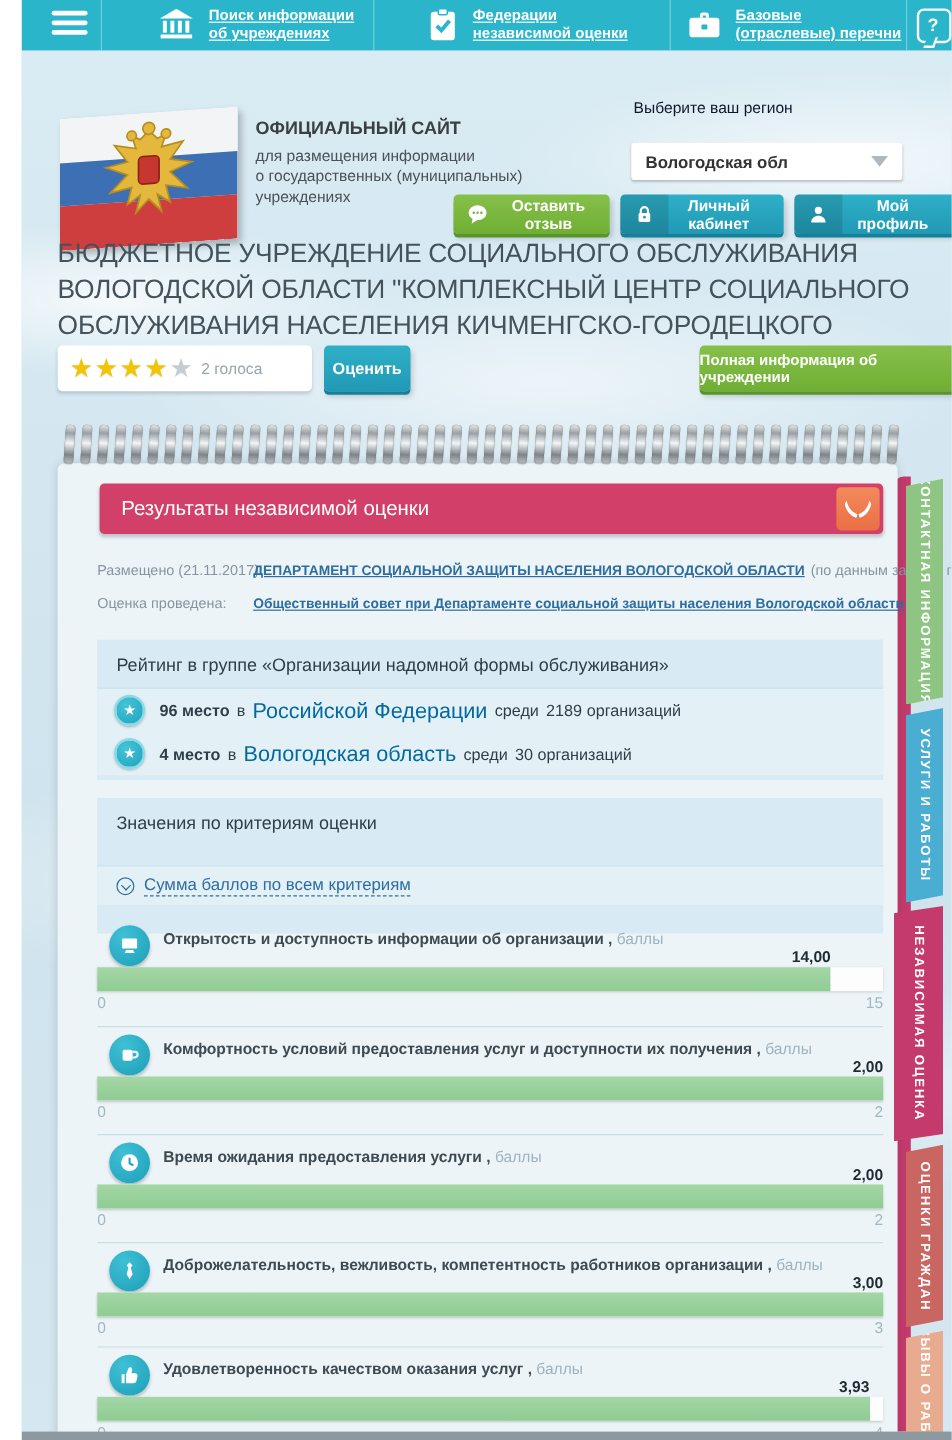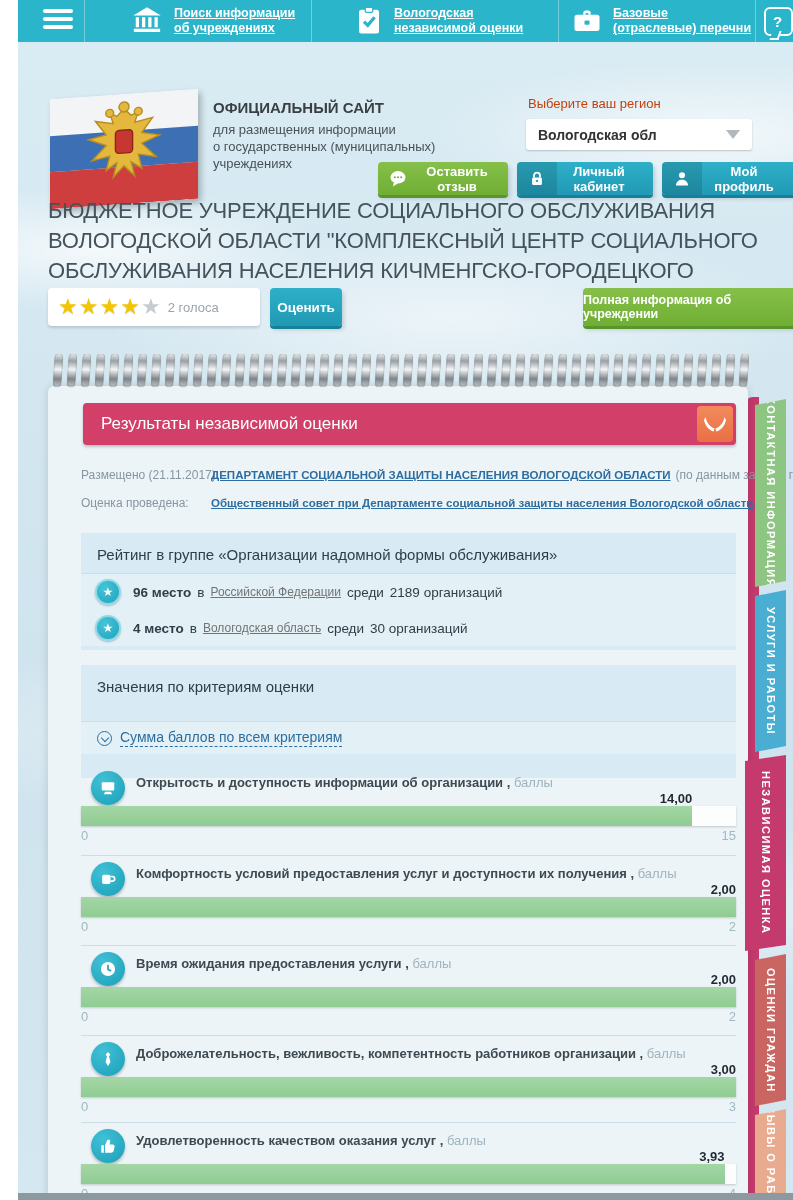--- a/index.html
+++ b/index.html
@@ -32,21 +32,21 @@
   }
 
   
   .flag { position:absolute; left:32px; top:94px; width:148px; height:110px; transform:skewY(-4deg);
           box-shadow:3px 4px 6px rgba(0,0,0,.25); overflow:hidden; }
   .flag .stripe { height:33.34%; }
   .flag .w { background:#f2f4f5; } .flag .b { background:#3d6fb4; } .flag .r { background:#cf3e3e; }
   .flag svg { position:absolute; left:30px; top:4px; }
   .site-title { position:absolute; left:195px; top:99px; font-size:15px; font-weight:bold; color:#3a3f44; }
   .site-subtitle { position:absolute; left:195px; top:121px; font-size:13px; line-height:17px; color:#4a5258; white-space:pre-line; }
-  .region-label { position:absolute; left:510px; top:96px; font-size:13px; color:#c2410c; }
+  .region-label { position:absolute; left:510px; top:82px; font-size:13px; color:#0f172a; }
   .region-select { position:absolute; left:508px; top:119px; width:226px; height:31px; background:#fff; border-radius:3px;
                    box-shadow:0 1px 2px rgba(0,0,0,.2); display:flex; align-items:center; padding:0 12px; cursor:pointer; }
   .region-select .val { font-size:14px; font-weight:bold; color:#333; flex:1; }
   .caret-down { width:0; height:0; border-left:7px solid transparent; border-right:7px solid transparent; border-top:9px solid #b0b8bd; }
 
   .hdr-btn { position:absolute; top:162px; height:33px; border-radius:4px; display:flex; align-items:center;
              color:#fff; font-size:13px; font-weight:bold; cursor:pointer; }
   .btn-green { background:linear-gradient(180deg,#86c04a,#6fae33); box-shadow:0 3px 0 #59952d, 2px 4px 4px rgba(0,0,0,.15); }
   .btn-teal  { background:linear-gradient(180deg,#2eb0c8,#2199b4); box-shadow:0 3px 0 #15809a, 2px 4px 4px rgba(0,0,0,.15); }
   .hdr-btn .ic { width:40px; height:33px; display:flex; align-items:center; justify-content:center; }
@@ -92,21 +92,21 @@
   .meta a { font-size:11.5px; font-weight:bold; color:#2e6da0; text-decoration:underline; cursor:pointer; }
   .meta .up { text-transform:none; }
   .meta .suffix { font-size:12px; color:#8795a0; margin-left:5px; }
   .meta1 { top:82px; } .meta2 { top:110px; }
 
   .bluebox { position:absolute; left:33px; width:655px; background:#d8eaf3; }
   .bluebox .bb-title { font-size:15px; color:#2f3e47; padding:13px 16px 10px 16px; }
   .bluebox .bb-body { background:#e3f1f7; border-top:1px solid #c9e0ea; }
   .box-rating { top:147px; height:117px; }
   .g-row { display:flex; align-items:center; height:36px; padding-left:14px; font-size:13.5px; color:#2f3e47; gap:6px; }
-  .g-row a { color:#737373; text-decoration:underline; font-size:12px; cursor:pointer; }
+  .g-row a { color:#0369a1; font-size:18px; cursor:pointer; }
   .g-badge { width:26px; height:26px; border-radius:50%; background:radial-gradient(circle at 35% 30%, #45c4d8, #1fa3bc);
              border:2px solid #8ed9e6; color:#fff; font-size:12px; display:flex; align-items:center; justify-content:center;
              box-shadow:0 1px 2px rgba(0,0,0,.25); margin-right:6px; flex:0 0 auto; }
   .g-place { font-weight:bold; }
 
   .box-values { top:279px; height:113px; }
   .box-values .bb-title { padding-bottom:26px; }
   .sum-row { height:33px; display:flex; align-items:center; padding-left:16px; gap:8px; cursor:pointer; }
   .sum-icon { width:15px; height:15px; border:1px solid #2e6da0; border-radius:50%; position:relative; flex:0 0 auto; }
   .sum-icon::after { content:""; position:absolute; left:4px; top:3px; width:5px; height:5px;
@@ -170,21 +170,21 @@
       <a class="nav-link">Поиск информации
 об учреждениях</a>
     </div>
 
     <div class="nav-item" style="left:336px">
       <svg width="30" height="30" viewBox="0 0 24 24">
         <rect x="4" y="3" width="16" height="19" rx="2" fill="#fff"></rect>
         <rect x="9" y="1" width="6" height="4" rx="1" fill="#fff" stroke="#2bb5cb" stroke-width="1"></rect>
         <path d="M8 12.5 L11 15.5 L16.5 9" fill="none" stroke="#2bb5cb" stroke-width="2.6"></path>
       </svg>
-      <a class="nav-link">Вологодская
+      <a class="nav-link">Федерации
 независимой оценки</a>
     </div>
 
     <div class="nav-item" style="left:553px">
       <svg width="32" height="30" viewBox="0 0 24 24">
         <path d="M9 7 V5.5 a2 2 0 0 1 2-2 h2 a2 2 0 0 1 2 2 V7 h-2 V5.5 h-2 V7 Z" fill="#fff"></path>
         <rect x="2" y="7" width="20" height="13" rx="2" fill="#fff"></rect>
         <rect x="10" y="11.5" width="4" height="3.4" rx="0.8" fill="#2bb5cb"></rect>
       </svg>
       <a class="nav-link">Базовые

